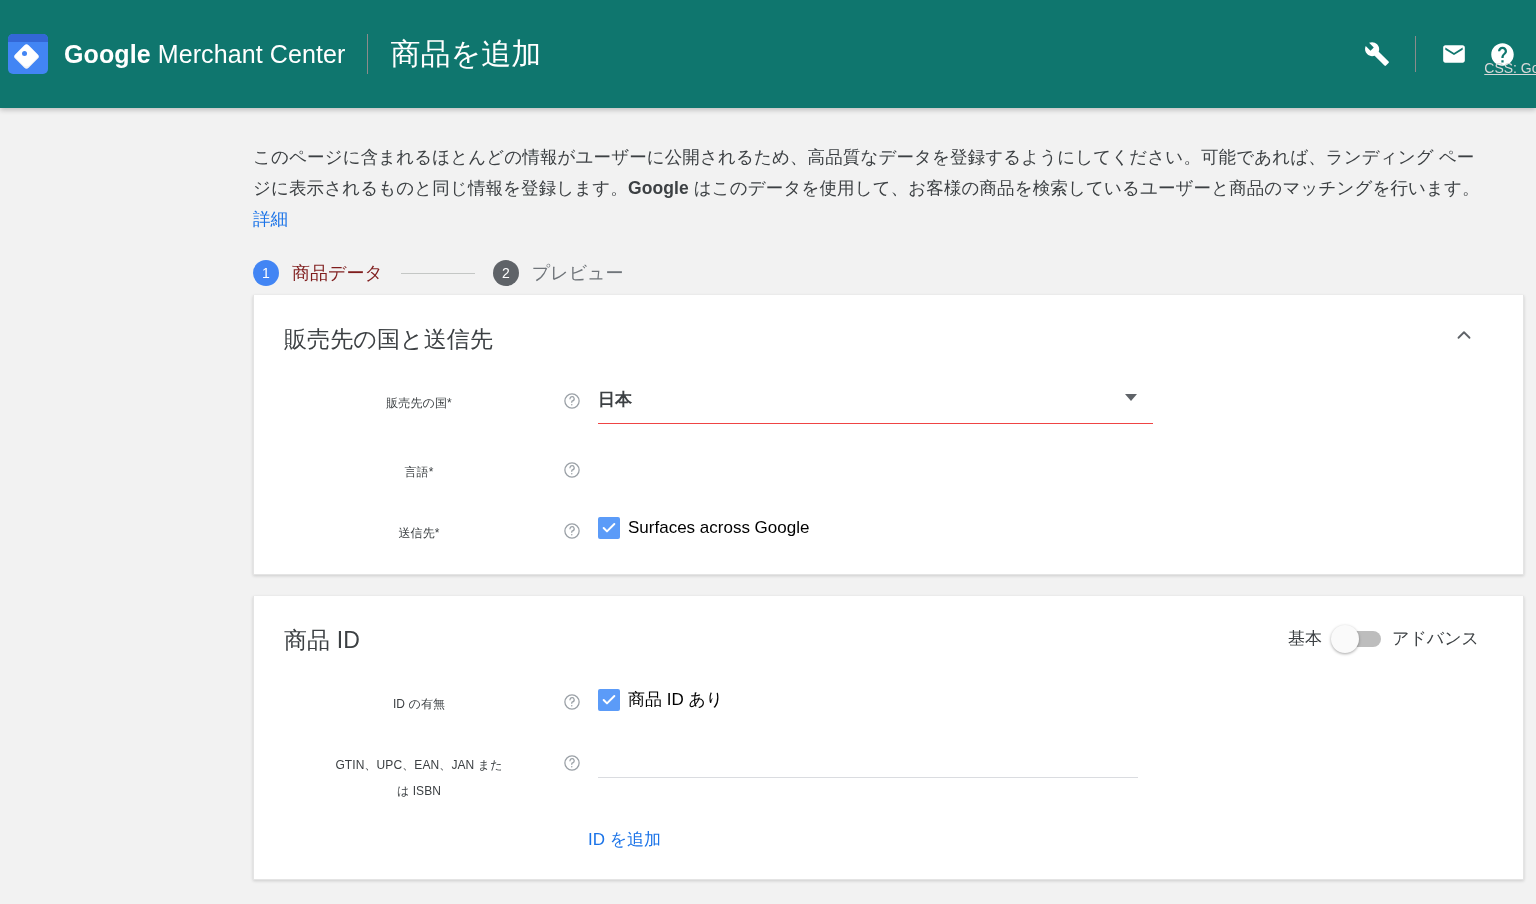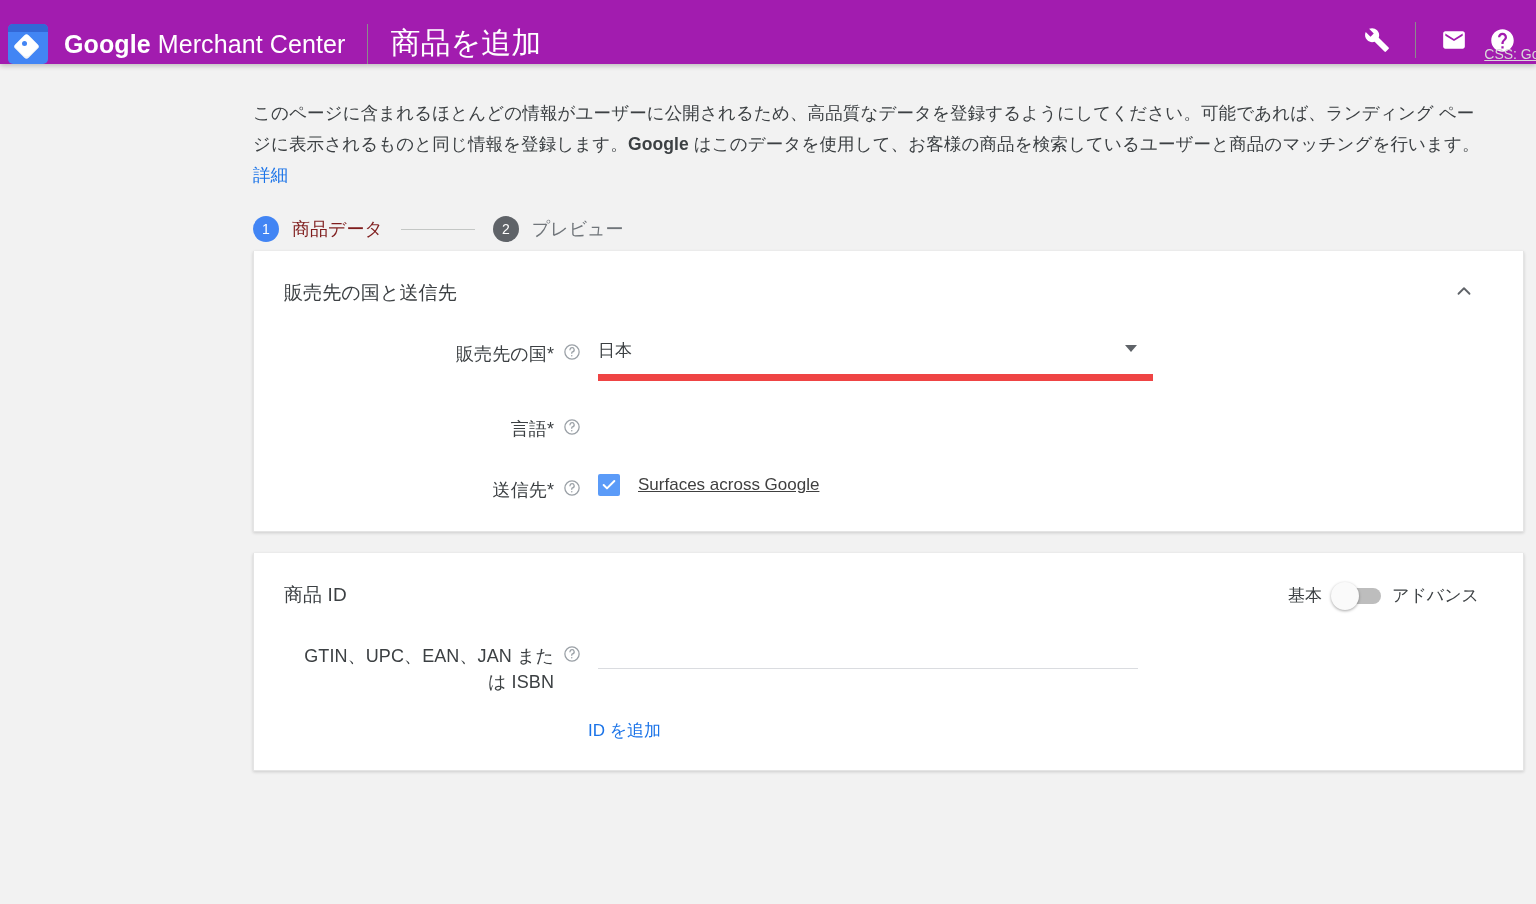--- a/index.html
+++ b/index.html
@@ -9,24 +9,24 @@
     width: 1536px; height: 904px;
     overflow: hidden;
     background: #f2f2f2;
     font-family: "Liberation Sans", "DejaVu Sans", sans-serif;
     -webkit-font-smoothing: antialiased;
   }
 
   
   .app-header {
     position: relative;
-    height: 64px;
-    background: #a21caf;
-    display: flex;
-    align-items: flex-end;
+    height: 108px;
+    background: #0f766e;
+    display: flex;
+    align-items: center;
     padding: 0 0 0 8px;
     box-shadow: 0 2px 5px rgba(0,0,0,0.22);
     z-index: 20;
   }
   .brand-block { display: flex; align-items: center; }
   .mc-logo {
     width: 40px; height: 40px;
     border-radius: 5px;
     background: #4285f4;
     position: relative;
@@ -168,21 +168,21 @@
     position: relative;
   }
   .card + .card { margin-top: 21px; }
   .card-head {
     display: flex;
     align-items: flex-start;
     justify-content: space-between;
     padding: 29px 30px 0 30px;
   }
   .card-title {
-    font-size: 19px;
+    font-size: 23px;
     color: #3c4043;
     letter-spacing: 0.1px;
   }
   .collapse-btn {
     width: 30px; height: 30px;
     display: flex; align-items: center; justify-content: center;
     color: #5f6368;
     cursor: pointer;
     margin-top: -4px;
     margin-right: 14px;
@@ -191,22 +191,22 @@
 
   
   .form-row {
     display: flex;
     align-items: flex-start;
     margin-top: 30px;
   }
   .row-label {
     width: 270px;
     flex: none;
-    text-align: right;
-    font-size: 18px;
+    text-align: center;
+    font-size: 12px;
     color: #3c4043;
     line-height: 26px;
     padding-top: 5px;
     letter-spacing: 0.1px;
   }
   .help-icon {
     width: 18px; height: 18px;
     flex: none;
     margin: 7px 0 0 9px;
     color: #9aa0a6;
@@ -214,23 +214,24 @@
   .help-icon svg { display: block; }
   .row-field {
     flex: 1 1 auto;
     padding-left: 17px;
     min-width: 0;
   }
 
   .select-field {
     position: relative;
     width: 555px;
-    border-bottom: 7px solid #ef4444;
+    border-bottom: 1px solid #ef4444;
     padding: 2px 0 10px 0;
     cursor: pointer;
+    font-weight: bold;
   }
   .select-value {
     font-size: 17px;
     color: #3c4043;
     line-height: 26px;
   }
   .select-arrow {
     position: absolute;
     right: 16px; top: 9px;
     width: 0; height: 0;
@@ -264,24 +265,23 @@
   .checkbox {
     width: 22px; height: 22px;
     border-radius: 2px;
     background: #5b9bf8;
     display: flex; align-items: center; justify-content: center;
     flex: none;
     cursor: pointer;
   }
   .checkbox svg { display: block; }
   .check-label {
-    margin-left: 18px;
+    margin-left: 8px;
     font-size: 17px;
-    color: #404040;
-    text-decoration: underline;
+    color: #000000;
   }
 
   
   .toggle-wrap {
     display: flex;
     align-items: center;
     margin-top: 2px;
     margin-right: 14px;
   }
   .toggle-side {
@@ -443,34 +443,54 @@
         <span class="toggle-side">基本</span>
         <span class="switch">
           <span class="knob"></span>
         </span>
         <span class="toggle-side">アドバンス</span>
       </div>
     </div>
 
     <div class="card-body">
 
-
       <div class="form-row">
-        <div class="row-label">
-          <span>GTIN、UPC、EAN、JAN また</span><br>
-          <span>は ISBN</span>
-        </div>
+        <div class="row-label">ID の有無</div>
         <div class="help-icon">
           <svg width="18" height="18" viewBox="0 0 24 24" fill="none" stroke="currentColor" stroke-width="1.7" aria-hidden="true">
             <circle cx="12" cy="12" r="9.5"></circle>
             <path d="M9.3 9a2.8 2.8 0 1 1 3.4 2.8c-.7.2-1 .8-1 1.5v.5" stroke-linecap="round"></path>
             <circle cx="11.7" cy="17" r="1" fill="currentColor" stroke="none"></circle>
           </svg>
         </div>
         <div class="row-field">
+          <div class="check-line">
+            <span class="checkbox">
+              <svg width="16" height="16" viewBox="0 0 24 24" fill="none" stroke="#ffffff" stroke-width="3" stroke-linecap="round" stroke-linejoin="round" aria-hidden="true">
+                <polyline points="20 6 9 17 4 12"></polyline>
+              </svg>
+            </span>
+            <span class="check-label">商品 ID あり</span>
+          </div>
+        </div>
+      </div>
+
+      <div class="form-row">
+        <div class="row-label">
+          <span>GTIN、UPC、EAN、JAN また</span><br>
+          <span>は ISBN</span>
+        </div>
+        <div class="help-icon">
+          <svg width="18" height="18" viewBox="0 0 24 24" fill="none" stroke="currentColor" stroke-width="1.7" aria-hidden="true">
+            <circle cx="12" cy="12" r="9.5"></circle>
+            <path d="M9.3 9a2.8 2.8 0 1 1 3.4 2.8c-.7.2-1 .8-1 1.5v.5" stroke-linecap="round"></path>
+            <circle cx="11.7" cy="17" r="1" fill="currentColor" stroke="none"></circle>
+          </svg>
+        </div>
+        <div class="row-field">
           <div class="text-field">
             <input type="text" placeholder="" style="">
           </div>
         </div>
       </div>
 
       <div class="link-row">
         <div class="spacer"></div>
         <div class="add-link">ID を追加</div>
       </div>

